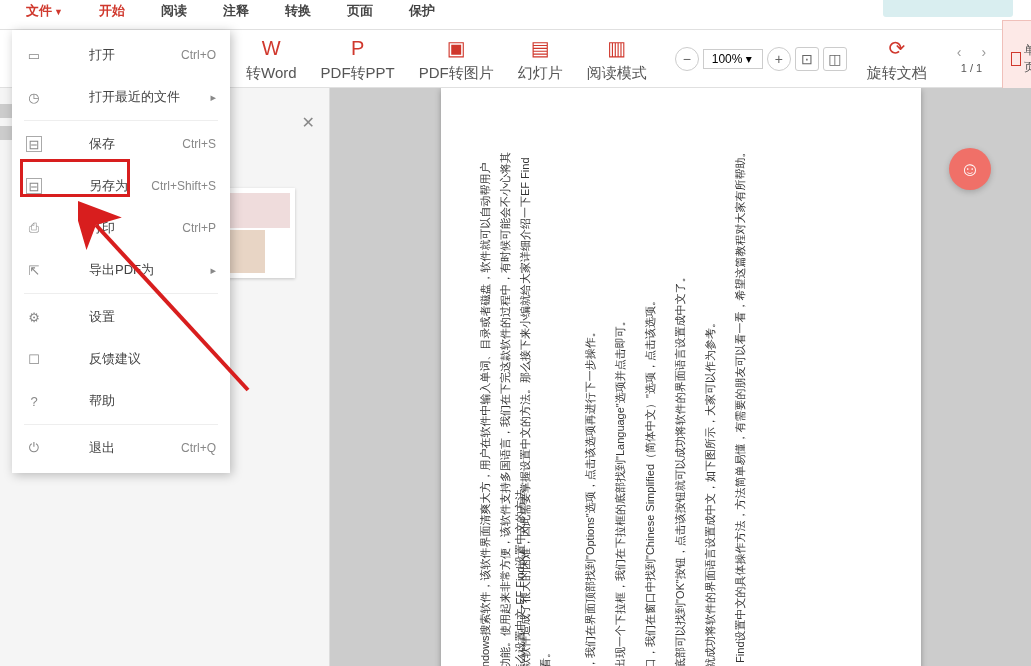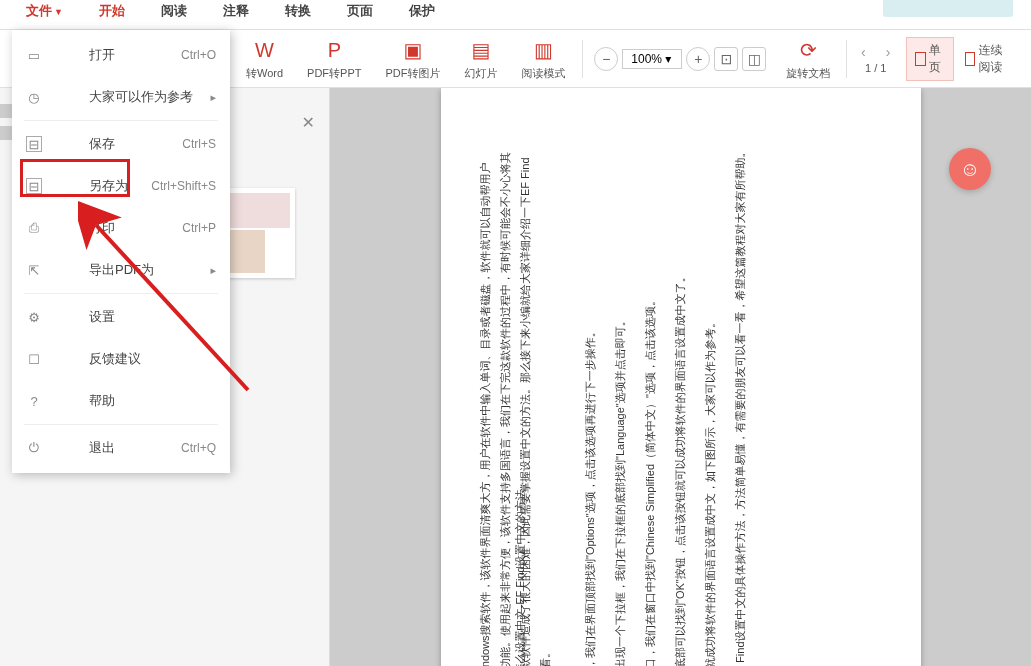--- a/index.html
+++ b/index.html
@@ -9,21 +9,21 @@
     .tabs { height: 30px; background: #fff; border-bottom: 1px solid #e0e0e0; display: flex; align-items: center; padding-left: 8px; }
     .tab { padding: 0 18px; height: 37px; line-height: 30px; font-size: 13px; color: #444; cursor: pointer; position: relative; font-weight: bold; }
     .tab.active { color: #d0382d; }
     .tab.file .arrow { font-size: 9px; margin-left: 2px; color: #d0382d; }
     
     
     .ribbon { height: 58px; background: #fff; border-bottom: 1px solid #e0e0e0; display: flex; align-items: center; padding: 0 4px; }
     .ribbon-spacer { width: 230px; flex-shrink: 0; }
     .ribbon-btn { display: flex; flex-direction: column; align-items: center; justify-content: center; padding: 2px 12px; cursor: pointer; height: 52px; }
     .ribbon-icon { width: 28px; height: 28px; display: flex; align-items: center; justify-content: center; font-size: 20px; color: #d0382d; margin-bottom: 2px; }
-    .ribbon-label { font-size: 11px; color: #555; white-space: nowrap; }
+    .ribbon-label { font-size: 15px; color: #555; white-space: nowrap; }
     .ribbon-sep { width: 1px; height: 38px; background: #e0e0e0; margin: 0 4px; }
     
     .zoom-group { display: flex; align-items: center; gap: 4px; padding: 0 8px; }
     .zoom-btn { width: 24px; height: 24px; border: 1px solid #ccc; border-radius: 50%; display: flex; align-items: center; justify-content: center; font-size: 14px; color: #666; cursor: pointer; background: #fff; }
     .zoom-val { padding: 2px 8px; border: 1px solid #ccc; font-size: 12px; min-width: 60px; background: #fff; }
     
     .page-group { display: flex; flex-direction: column; align-items: center; padding: 0 10px; gap: 2px; }
     .page-nav { display: flex; gap: 20px; color: #999; font-size: 14px; }
     .page-num { font-size: 11px; color: #555; }
     
@@ -168,21 +168,21 @@
 </div>
 
 <div class="file-menu">
   <div class="menu-item">
     <span class="menu-ico noborder">▭</span>
     <span class="menu-label">打开</span>
     <span class="menu-shortcut">Ctrl+O</span>
   </div>
   <div class="menu-item">
     <span class="menu-ico noborder">◷</span>
-    <span class="menu-label">大家可以作为参考</span>
+    <span class="menu-label">打开最近的文件</span>
     <span class="menu-arrow">▸</span>
   </div>
   <div class="menu-sep"></div>
   <div class="menu-item">
     <span class="menu-ico">⊟</span>
     <span class="menu-label">保存</span>
     <span class="menu-shortcut">Ctrl+S</span>
   </div>
   <div class="menu-item">
     <span class="menu-ico">⊟</span>

